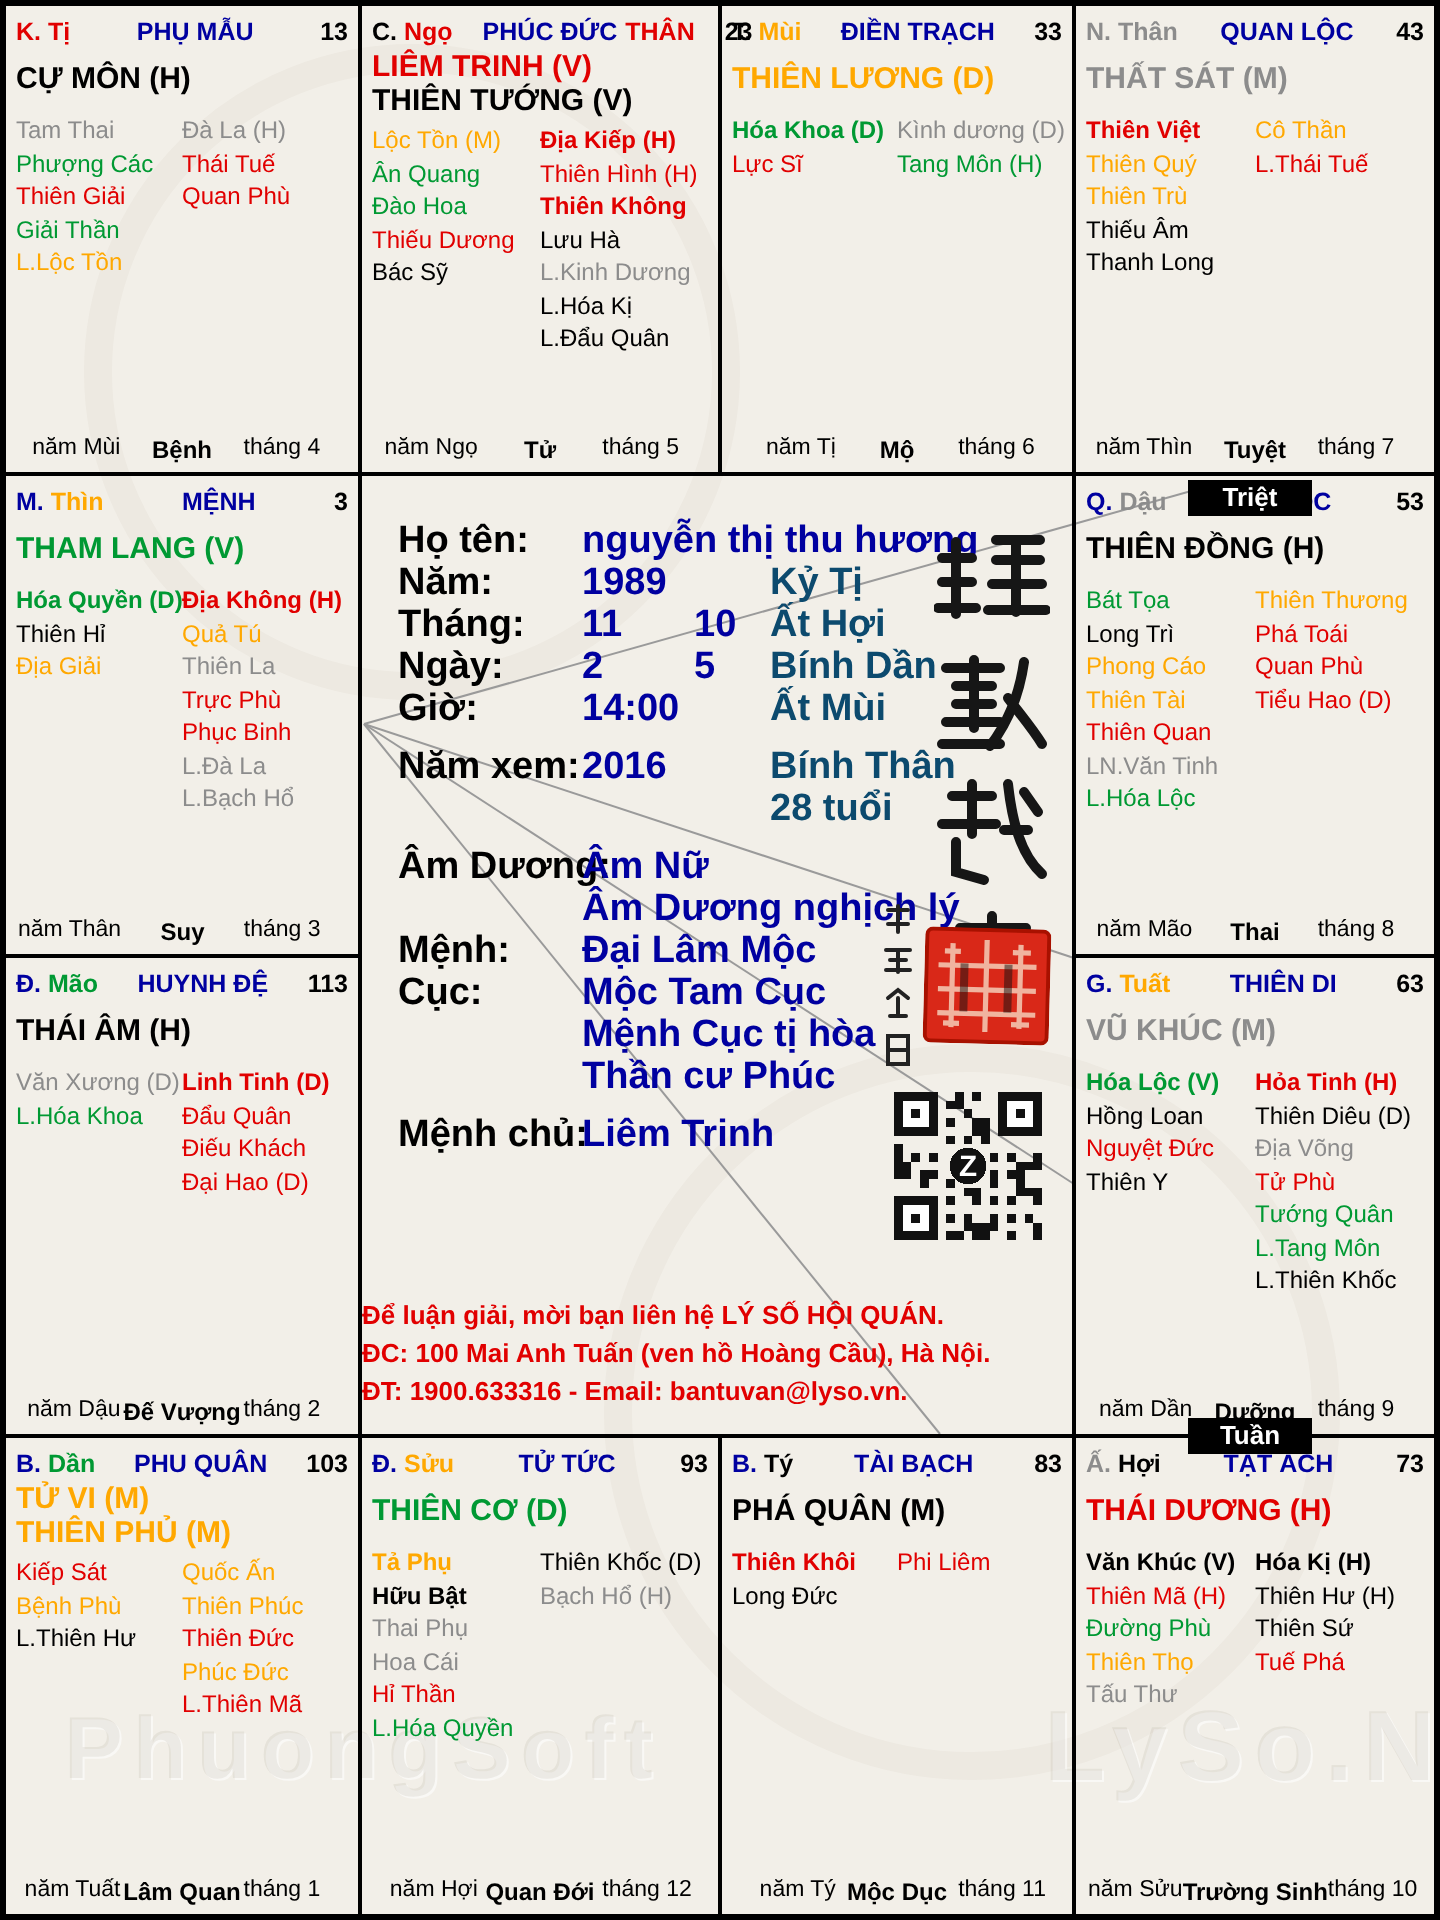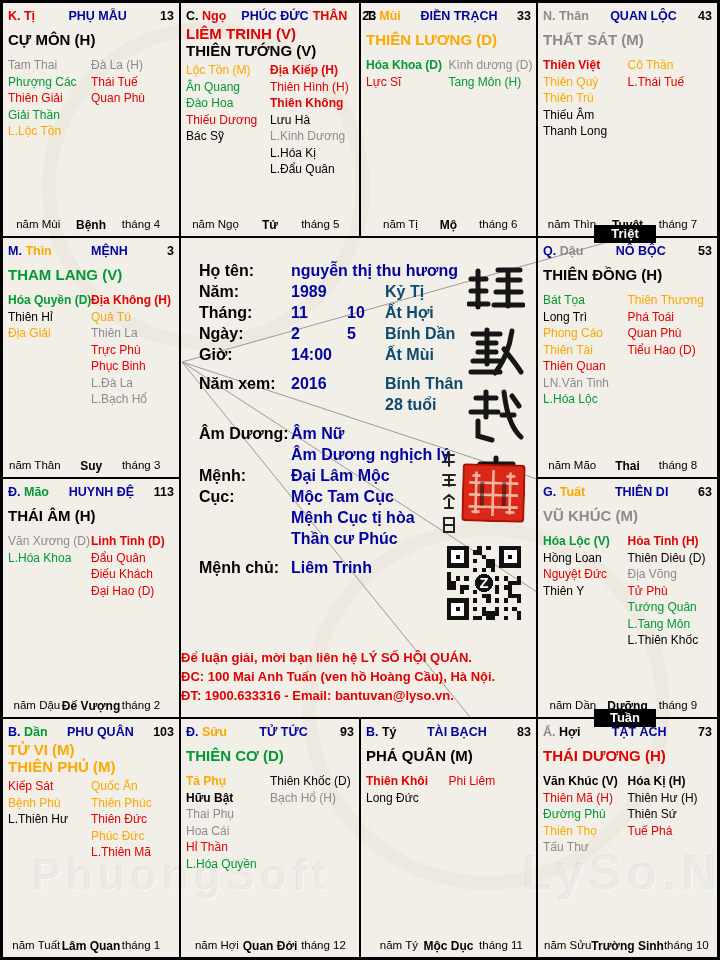--- a/index.html
+++ b/index.html
@@ -17,21 +17,21 @@
   .mains{text-align:left;font-size:15px;font-weight:bold;line-height:17px;margin-top:8px;white-space:nowrap;}
   .tight .mains{margin-top:2px;}
   .cols{display:flex;margin-top:9px;font-size:12px;line-height:16.5px;}
   .tight .cols{margin-top:3px;}
   .col{width:50%;white-space:nowrap;}
   .cfoot{position:absolute;left:6px;right:6px;bottom:4px;display:flex;font-size:11.5px;color:#000;white-space:nowrap;}
   .cfoot .fyear{flex:1;text-align:right;}
   .cfoot .fstage{flex:1.2;text-align:center;font-weight:bold;font-size:12px;}
   .cfoot .fmonth{flex:1;text-align:left;}
   #center{grid-area:ct;position:relative;border:1px solid #000;padding:22px 0 0 18px;}
-  .irow{display:flex;height:21px;line-height:21px;font-size:16px;font-weight:bold;white-space:nowrap;}
+  .irow{display:flex;height:21px;line-height:21px;font-size:19px;font-weight:bold;white-space:nowrap;}
   .il{width:92px;color:#000;}
   .iv1{width:56px;color:#0000a0;}
   .iv2{width:38px;color:#0000a0;}
   .iv3{flex:1;color:#0c4a6e;}
   .gap{margin-top:8px;}
   #contact{position:absolute;left:0;right:6px;bottom:12px;text-align:left;
            font-size:13px;font-weight:bold;color:#e10000;line-height:19px;z-index:3;}
   .badge{position:absolute;width:62px;height:18px;background:#000;color:#fff;font-weight:bold;
          font-size:13px;line-height:18px;text-align:center;z-index:6;}
   #lines{position:absolute;left:0;top:0;z-index:1;}
@@ -610,16 +610,16 @@
     </div>
     <div class="cfoot">
       <span class="fyear">năm Sửu</span>
       <span class="fstage">Trường Sinh</span>
       <span class="fmonth">tháng 10</span>
     </div>
   </div>
     </div>
 
   <div id="badges">
-      <div class="badge" style="left: 592px; top: 223px;">Triệt</div>
+      <div class="badge" style="left: 592px; top: 238px;">Triệt</div>
       <div class="badge" style="left: 592px; top: 707px;">Tuần</div>
     </div>
 </div>
 
 </body></html>

